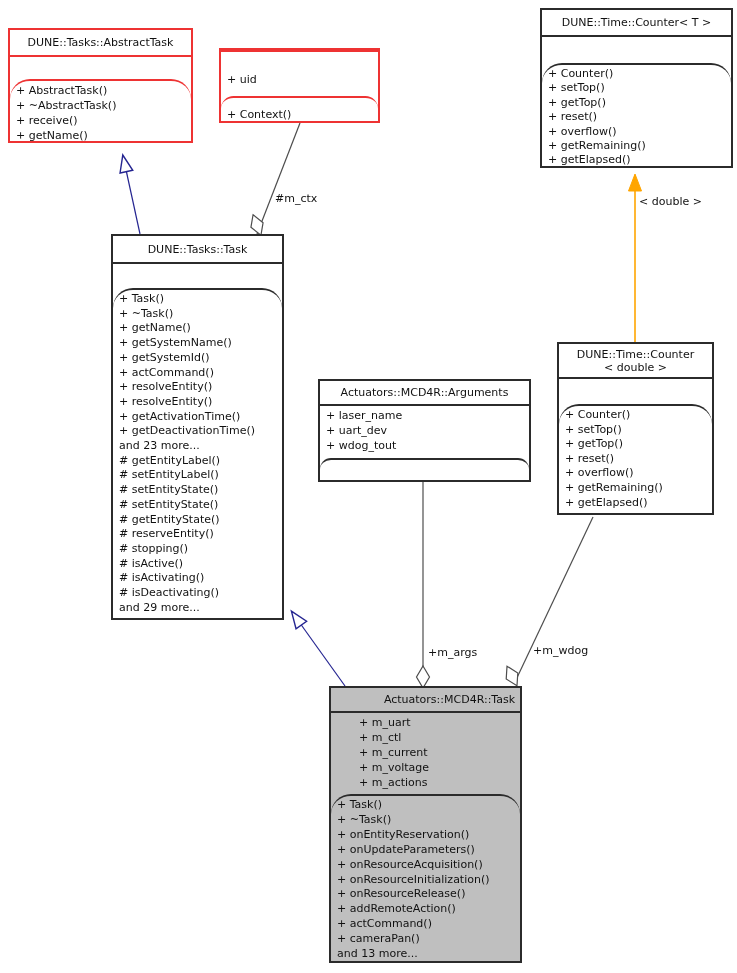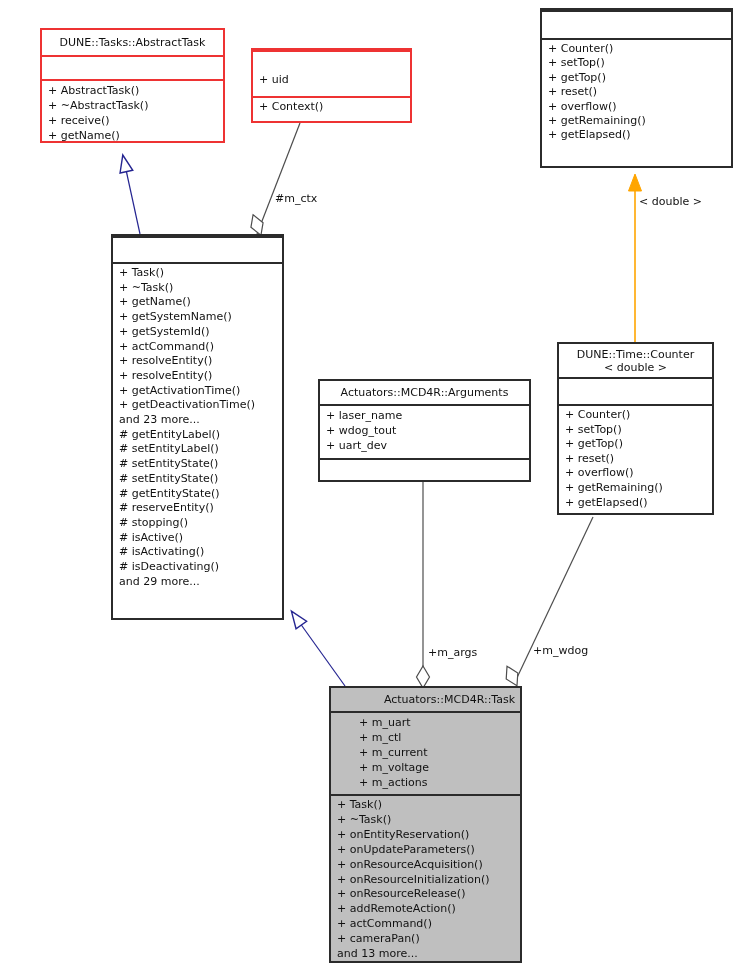--- a/index.html
+++ b/index.html
@@ -17,29 +17,29 @@
     position:relative;width:737px;height:973px;background:var(--bg);
     font-family:"DejaVu Sans", sans-serif;font-size:11px;color:var(--text);
     overflow:hidden;
   }
   #edge-layer{position:absolute;left:0;top:0;z-index:1;}
   .box{
     position:absolute;z-index:2;box-sizing:border-box;background:#ffffff;
     display:flex;flex-direction:column;overflow:hidden;
     border:2px solid var(--black-border);
   }
-  .box.red{border-color:var(--red-border);margin-left:32px;}
+  .box.red{border-color:var(--red-border);}
   .box.graybg{background:var(--gray-fill);}
   .title{
     flex:none;display:flex;flex-direction:column;align-items:center;justify-content:center;
     text-align:center;white-space:nowrap;
   }
   .sec{flex:none;border-top:2px solid var(--black-border);line-height:15px;padding-top:2px;overflow:hidden;}
   .box.red .sec{border-top-color:var(--red-border);}
-  .sec.grow{flex:1;}
+  .sec.grow{flex:1;border-radius:20px;}
   .member{line-height:inherit;padding-left:6px;white-space:nowrap;}
   .edge-label{
     position:absolute;z-index:3;white-space:nowrap;color:var(--text);
   }
   svg .gray-line{stroke:var(--edge-gray);stroke-width:1.2;fill:none;}
   svg .blue-line{stroke:var(--inheritance-blue);stroke-width:1.2;fill:none;}
   svg .orange-line{stroke:var(--template-orange);stroke-width:1.6;fill:none;}
   svg .diamond{fill:#ffffff;stroke:var(--edge-gray);stroke-width:1.2;}
 </style>
 </head>
@@ -93,39 +93,41 @@
         <div class="member">+ ~AbstractTask()</div>
         <div class="member">+ receive()</div>
         <div class="member">+ getName()</div>
       </div>
   </div>
 
   <div class="box red" style="left:219px;top:48px;width:161px;height:75px;">
     <div class="sec" style="height:24px;padding-top:20px;">
         <div class="member">+ uid</div>
       </div>
-    <div class="sec grow" style="padding-top:1px;">
+    <div class="sec grow" style="padding-top:9px;">
         <div class="member">+ Context()</div>
       </div>
   </div>
 
   <div class="box" style="left:540px;top:8px;width:193px;height:160px;">
+    <div class="title" style="height:25px;">DUNE::Time::Counter&lt; T &gt;</div>
     <div class="sec" style="height:24px;"></div>
     <div class="sec grow" style="line-height:14.4px;">
         <div class="member">+ Counter()</div>
         <div class="member">+ setTop()</div>
         <div class="member">+ getTop()</div>
         <div class="member">+ reset()</div>
         <div class="member">+ overflow()</div>
         <div class="member">+ getRemaining()</div>
         <div class="member">+ getElapsed()</div>
       </div>
   </div>
 
   <div class="box" style="left:111px;top:234px;width:173px;height:386px;">
+    <div class="title" style="height:26px;">DUNE::Tasks::Task</div>
     <div class="sec" style="height:22px;"></div>
     <div class="sec grow" style="line-height:14.7px;">
         <div class="member">+ Task()</div>
         <div class="member">+ ~Task()</div>
         <div class="member">+ getName()</div>
         <div class="member">+ getSystemName()</div>
         <div class="member">+ getSystemId()</div>
         <div class="member">+ actCommand()</div>
         <div class="member">+ resolveEntity()</div>
         <div class="member">+ resolveEntity()</div>
@@ -143,22 +145,22 @@
         <div class="member"># isActivating()</div>
         <div class="member"># isDeactivating()</div>
         <div class="member">and 29 more...</div>
       </div>
   </div>
 
   <div class="box" style="left:318px;top:379px;width:213px;height:103px;">
     <div class="title" style="height:23px;">Actuators::MCD4R::Arguments</div>
     <div class="sec" style="height:50px;">
         <div class="member">+ laser_name</div>
+        <div class="member">+ uart_dev</div>
         <div class="member">+ wdog_tout</div>
-        <div class="member">+ uart_dev</div>
       </div>
     <div class="sec grow"></div>
   </div>
 
   <div class="box" style="left:557px;top:342px;width:157px;height:173px;justify-content:flex-end;">
     <div class="title" style="height:33px;">
       <div>DUNE::Time::Counter</div>
       <div>&lt; double &gt;</div>
     </div>
     <div class="sec" style="height:23px;"></div>

